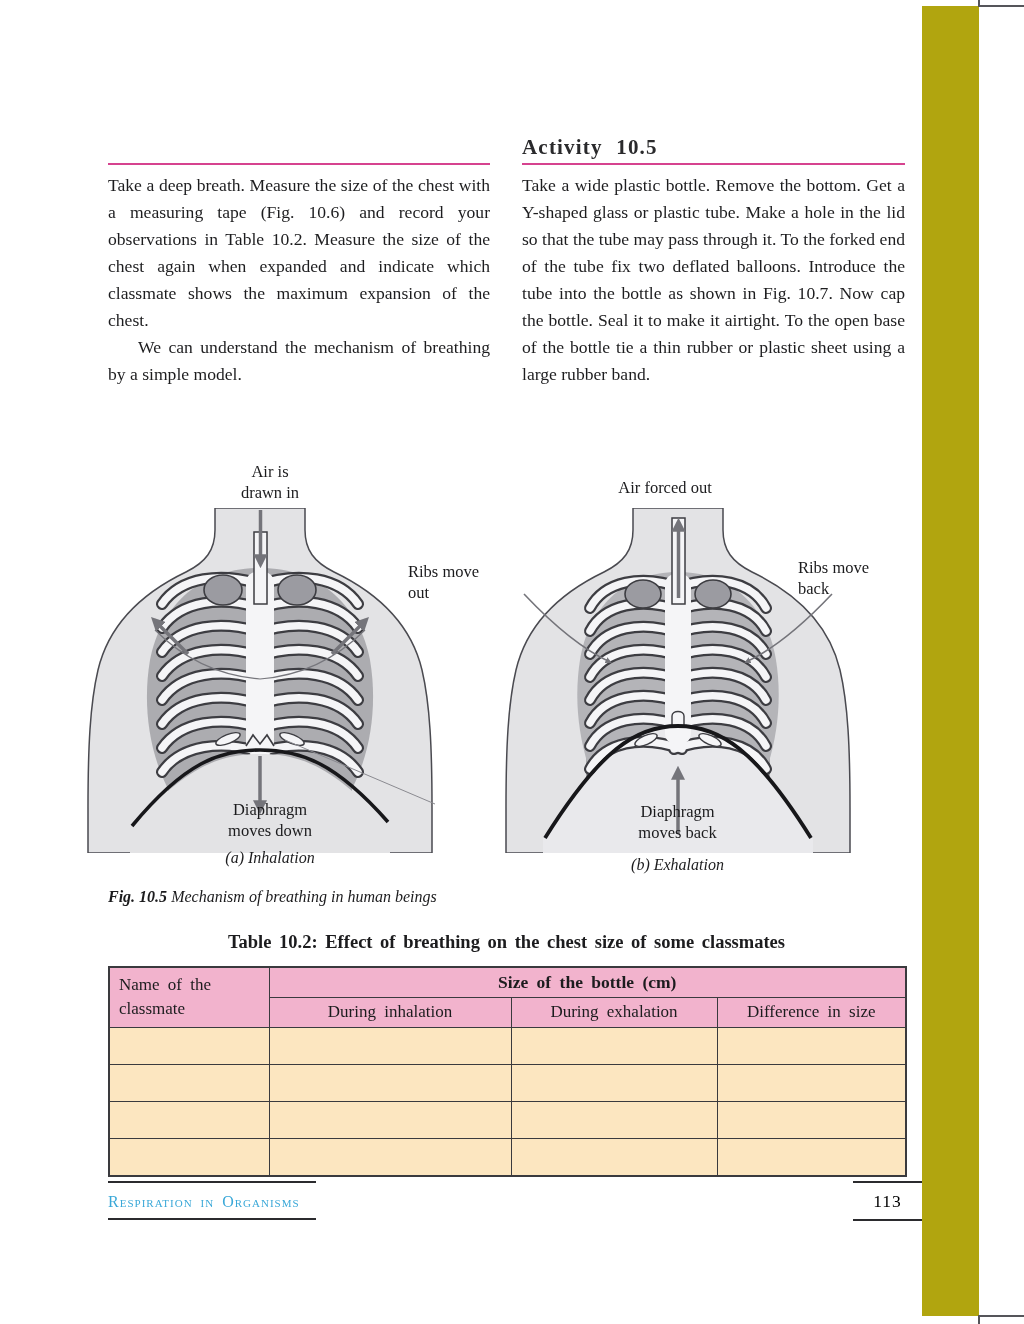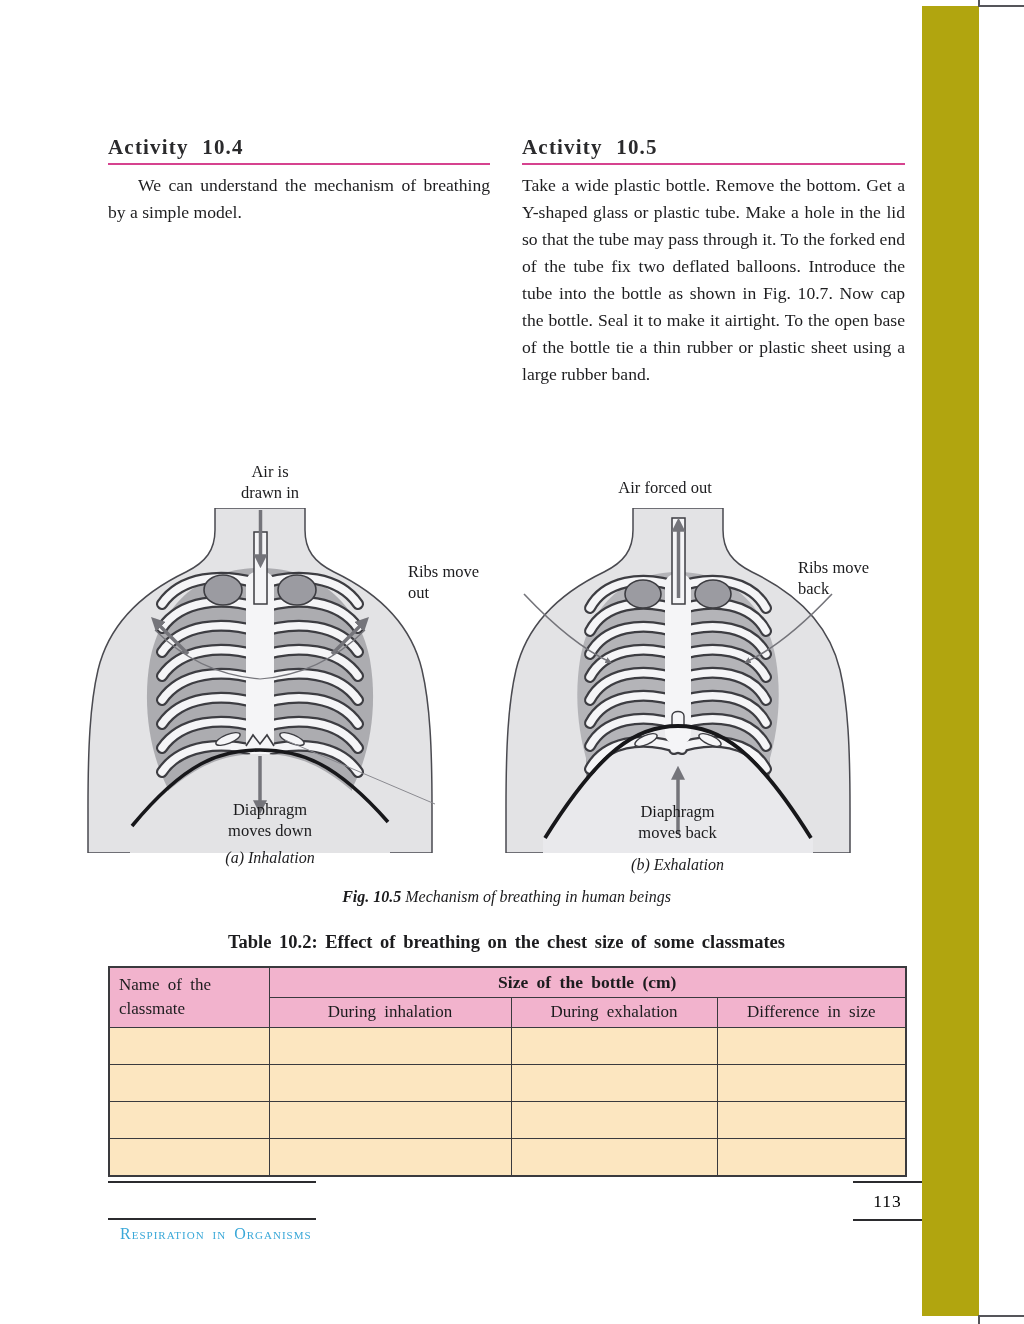--- a/index.html
+++ b/index.html
@@ -11,21 +11,21 @@
   .act-title{font-size:21px;line-height:26px;font-weight:bold;letter-spacing:1.2px;word-spacing:7px;color:#2a2a2c;}
   .act-rule{height:2.2px;background:#d6438f;}
   .act-body{font-size:17.6px;line-height:27px;text-align:justify;}
   .act-body p{margin:0;}
   .act-body p.indent{text-indent:30px;}
 
   
   .fig-label{font-size:16.5px;line-height:20.5px;text-align:center;white-space:pre-line;color:#1b1b1d;}
   .fig-label.left{text-align:left;}
   .fig-sub{font-size:16px;font-style:italic;text-align:center;}
-  .fig-caption{width:797px;text-align:center;font-size:16px;color:#1b1b1d;}
+  .fig-caption{width:797px;font-size:16px;color:#1b1b1d;}
   .fig-caption .fl{font-weight:bold;font-style:italic;}
   .fig-caption .ft{font-style:italic;}
 
   .diagram{position:absolute;}
 
   
   .tbl-title{width:797px;text-align:center;font-size:18.5px;font-weight:bold;word-spacing:3px;color:#1c1c1e;}
   table.data{border-collapse:collapse;width:797px;table-layout:fixed;}
   table.data th,table.data td{border:1.5px solid #3a3a3e;}
   table.data{border:2.2px solid #3a3a3e;}
@@ -47,23 +47,23 @@
 <body>
 
 <div class="page">
 
   <div class="abs olive-bar" style="left:922px;top:6px;width:57px;height:1310px;"></div>
   <div class="abs tick" style="left:978px;top:5px;width:46px;height:1.8px;"></div>
   <div class="abs tick" style="left:978px;top:0;width:1.6px;height:6.5px;"></div>
   <div class="abs tick" style="left:978px;top:1315px;width:46px;height:1.8px;"></div>
   <div class="abs tick" style="left:978px;top:1315px;width:1.6px;height:9px;"></div>
 
-  <div class="abs act-title" style="left:108px;top:134px;width:382px;">Activity 10.4</div>
   <div class="abs act-rule" style="left:108px;top:163px;width:382px;"></div>
   <div class="abs act-body" style="left:108px;top:172px;width:382px;">
+    <p>Take a deep breath. Measure the size of the chest with a measuring tape (Fig. 10.6) and record your observations in Table 10.2. Measure the size of the chest again when expanded and indicate which classmate shows the maximum expansion of the chest.</p>
     <p class="indent">We can understand the mechanism of breathing by a simple model.</p>
   </div>
 
   <div class="abs act-title" style="left:522px;top:134px;width:383px;">Activity 10.5</div>
   <div class="abs act-rule" style="left:522px;top:163px;width:383px;"></div>
   <div class="abs act-body" style="left:522px;top:172px;width:383px;">
     <p>Take a wide plastic bottle. Remove the bottom. Get a Y-shaped glass or plastic tube. Make a hole in the lid so that the tube may pass through it. To the forked end of the tube fix two deflated balloons. Introduce the tube into the bottle as shown in Fig. 10.7. Now cap the bottle. Seal it to make it airtight. To the open base of the bottle tie a thin rubber or plastic sheet using a large rubber band.</p>
   </div>
 
   <svg class="diagram" style="left:70px;top:508px;" width="380" height="345" viewBox="0 0 380 345">
@@ -256,20 +256,20 @@
       <tr>
           <td class="cell"></td>
           <td class="cell"></td>
           <td class="cell"></td>
           <td class="cell"></td>
         </tr>
     </tbody>
   </table>
 
   <div class="abs rule" style="left:108px;top:1181px;width:208px;height:2.2px;"></div>
-  <div class="abs footer-left" style="left:120px;top:1193px;margin-top:32px;">Respiration in Organisms</div>
+  <div class="abs footer-left" style="left:108px;top:1193px;">Respiration in Organisms</div>
   <div class="abs rule" style="left:108px;top:1218px;width:208px;height:2.4px;"></div>
 
   <div class="abs rule" style="left:853px;top:1181px;width:69px;height:2.2px;"></div>
   <div class="abs page-num" style="left:853px;top:1191px;width:69px;">113</div>
   <div class="abs rule" style="left:853px;top:1219px;width:69px;height:2.4px;"></div>
 
 </div>
 
 </body></html>

